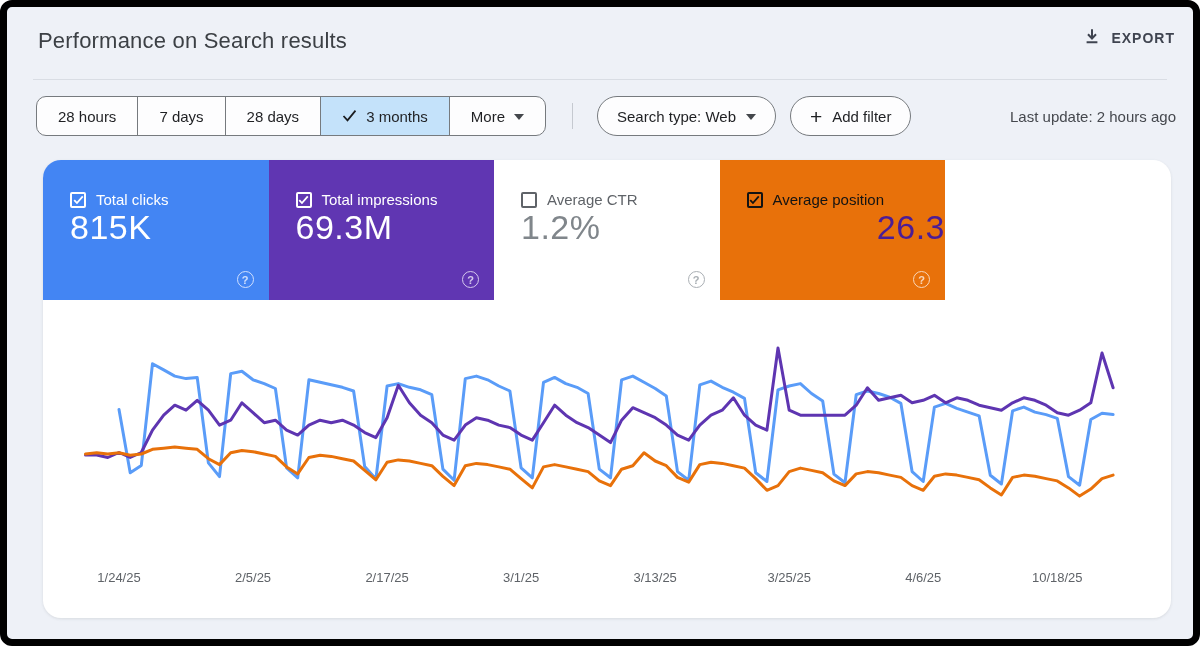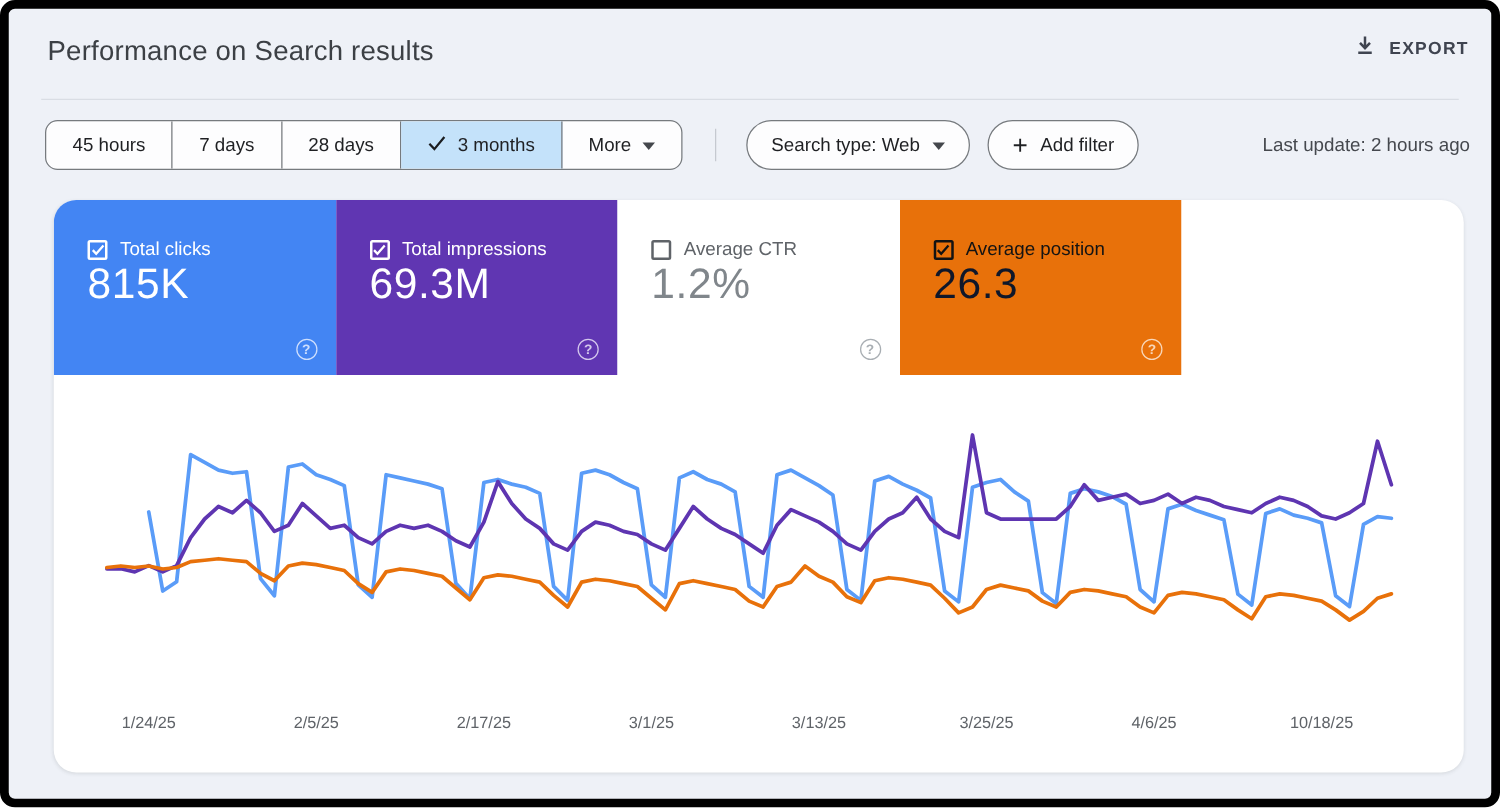--- a/index.html
+++ b/index.html
@@ -86,21 +86,21 @@
         </svg>
       </span>
       <span>EXPORT</span>
     </button>
   </div>
   <div class="hdr-divider"></div>
 
   <div class="filter-row">
     <div class="seg-group">
       <button class="seg-btn">
-        <span>45 hours</span>
+        <span>28 hours</span>
       </button>
       <button class="seg-btn">
         <span>7 days</span>
       </button>
       <button class="seg-btn">
         <span>28 days</span>
       </button>
       <button class="seg-btn selected">
         <span>
           <svg width="15" height="13" viewBox="0 0 15 13" fill="none">
@@ -171,21 +171,21 @@
 
       <div class="metric" style="background: rgb(232, 113, 10);">
         <div class="label-row" style="color: rgb(19, 19, 19);">
           <span class="cbx">
             <svg width="11" height="10" viewBox="0 0 12 11" fill="none">
                 <path d="M1.3 5.6l3 3.2L10.7 1.6" stroke="currentColor" stroke-width="2"></path>
               </svg>
           </span>
           <span class="label" style="color: rgb(19, 19, 19);">Average position</span>
         </div>
-        <div class="value" style="color: #0f172a;">26.3</div>
+        <div class="value" style="color: #4c1d95; text-align: right;">26.3</div>
         <span class="help" style="color: rgb(251, 233, 217); border-color: rgb(251, 233, 217);">?</span>
       </div>
 
     </div>
 
     <div class="chart-wrap">
       <svg width="1128" height="318" viewBox="0 0 1128 318" fill="none">
           <polyline points="76.0,109.6 87.2,172.8 98.3,165.4 109.5,63.7 120.7,69.9 131.8,76.1 143.0,78.6 154.2,77.4 165.4,162.9 176.5,176.6 187.7,73.6 198.9,71.2 210.0,79.8 221.2,83.6 232.4,88.5 243.6,167.9 254.7,177.8 265.9,79.8 277.1,82.3 288.2,84.8 299.4,87.3 310.6,91.0 321.7,166.6 332.9,179.0 344.1,86.0 355.3,83.6 366.4,87.3 377.6,89.8 388.8,94.7 399.9,169.1 411.1,180.3 422.3,78.6 433.4,76.1 444.6,79.8 455.8,86.0 466.9,91.0 478.1,167.9 489.3,177.8 500.5,82.3 511.6,77.4 522.8,83.6 534.0,87.3 545.1,93.5 556.3,169.1 567.5,177.8 578.6,79.8 589.8,76.1 601.0,82.3 612.2,88.5 623.3,96.0 634.5,171.6 645.7,180.3 656.8,84.8 668.0,81.1 679.2,87.3 690.4,92.2 701.5,98.4 712.7,172.8 723.9,181.5 735.0,89.8 746.2,86.0 757.4,83.6 768.5,93.5 779.7,100.9 790.9,174.1 802.0,182.8 813.2,94.7 824.4,91.0 835.6,93.5 846.7,97.2 857.9,103.4 869.1,171.6 880.2,181.5 891.4,107.1 902.6,103.4 913.8,108.4 924.9,112.1 936.1,115.8 947.3,175.3 958.4,184.0 969.6,110.8 980.8,107.1 991.9,112.1 1003.1,114.6 1014.3,118.3 1025.5,176.6 1036.6,185.2 1047.8,119.5 1059.0,113.3 1070.1,114.6" stroke="#5a9cf8" stroke-width="3" fill="none" stroke-linejoin="round" stroke-linecap="round"></polyline>
           <polyline points="42.5,155.0 53.7,155.0 64.8,157.5 76.0,152.5 87.2,157.5 98.3,152.5 109.5,130.1 120.7,115.2 131.8,105.2 143.0,110.2 154.2,100.3 165.4,110.2 176.5,125.1 187.7,120.2 198.9,102.8 210.0,112.7 221.2,122.7 232.4,120.2 243.6,130.1 254.7,135.1 265.9,125.1 277.1,120.2 288.2,122.7 299.4,120.2 310.6,125.1 321.7,132.6 332.9,137.6 344.1,117.7 355.3,85.3 366.4,102.8 377.6,115.2 388.8,122.7 399.9,135.1 411.1,140.1 422.3,125.1 433.4,117.7 444.6,120.2 455.8,125.1 466.9,127.6 478.1,135.1 489.3,140.1 500.5,122.7 511.6,105.2 522.8,115.2 534.0,122.7 545.1,127.6 556.3,135.1 567.5,142.6 578.6,120.2 589.8,107.7 601.0,112.7 612.2,117.7 623.3,125.1 634.5,135.1 645.7,140.1 656.8,125.1 668.0,115.2 679.2,110.2 690.4,97.8 701.5,115.2 712.7,125.1 723.9,130.1 735.0,48.0 746.2,110.2 757.4,115.2 768.5,115.2 779.7,115.2 790.9,115.2 802.0,115.2 813.2,105.2 824.4,87.8 835.6,100.3 846.7,97.8 857.9,95.3 869.1,102.8 880.2,100.3 891.4,95.3 902.6,102.8 913.8,97.8 924.9,100.3 936.1,105.2 947.3,107.7 958.4,110.2 969.6,102.8 980.8,97.8 991.9,100.3 1003.1,105.2 1014.3,112.7 1025.5,115.2 1036.6,110.2 1047.8,102.8 1059.0,53.0 1070.1,87.8" stroke="#5e35b1" stroke-width="3" fill="none" stroke-linejoin="round" stroke-linecap="round"></polyline>
           <polyline points="42.5,154.0 53.7,152.8 64.8,154.0 76.0,152.8 87.2,155.2 98.3,154.0 109.5,149.3 120.7,148.2 131.8,147.0 143.0,148.2 154.2,149.3 165.4,158.7 176.5,164.6 187.7,152.8 198.9,150.5 210.0,151.7 221.2,154.0 232.4,156.4 243.6,166.9 254.7,173.9 265.9,157.5 277.1,155.2 288.2,156.4 299.4,158.7 310.6,161.0 321.7,170.4 332.9,179.8 344.1,162.2 355.3,159.9 366.4,161.0 377.6,163.4 388.8,165.7 399.9,176.3 411.1,185.6 422.3,165.7 433.4,163.4 444.6,164.6 455.8,166.9 466.9,169.2 478.1,178.6 489.3,187.9 500.5,166.9 511.6,164.6 522.8,166.9 534.0,169.2 545.1,171.6 556.3,180.9 567.5,185.6 578.6,169.2 589.8,165.7 601.0,152.8 612.2,161.0 623.3,165.7 634.5,177.4 645.7,182.1 656.8,164.6 668.0,162.2 679.2,163.4 690.4,165.7 701.5,168.1 712.7,178.6 723.9,190.3 735.0,185.6 746.2,171.6 757.4,168.1 768.5,170.4 779.7,172.7 790.9,180.9 802.0,185.6 813.2,173.9 824.4,171.6 835.6,172.7 846.7,175.1 857.9,177.4 869.1,185.6 880.2,190.3 891.4,176.3 902.6,173.9 913.8,175.1 924.9,177.4 936.1,179.8 947.3,187.9 958.4,195.0 969.6,177.4 980.8,175.1 991.9,176.3 1003.1,178.6 1014.3,180.9 1025.5,187.9 1036.6,196.1 1047.8,189.1 1059.0,178.6 1070.1,175.1" stroke="#e8710a" stroke-width="3" fill="none" stroke-linejoin="round" stroke-linecap="round"></polyline>

